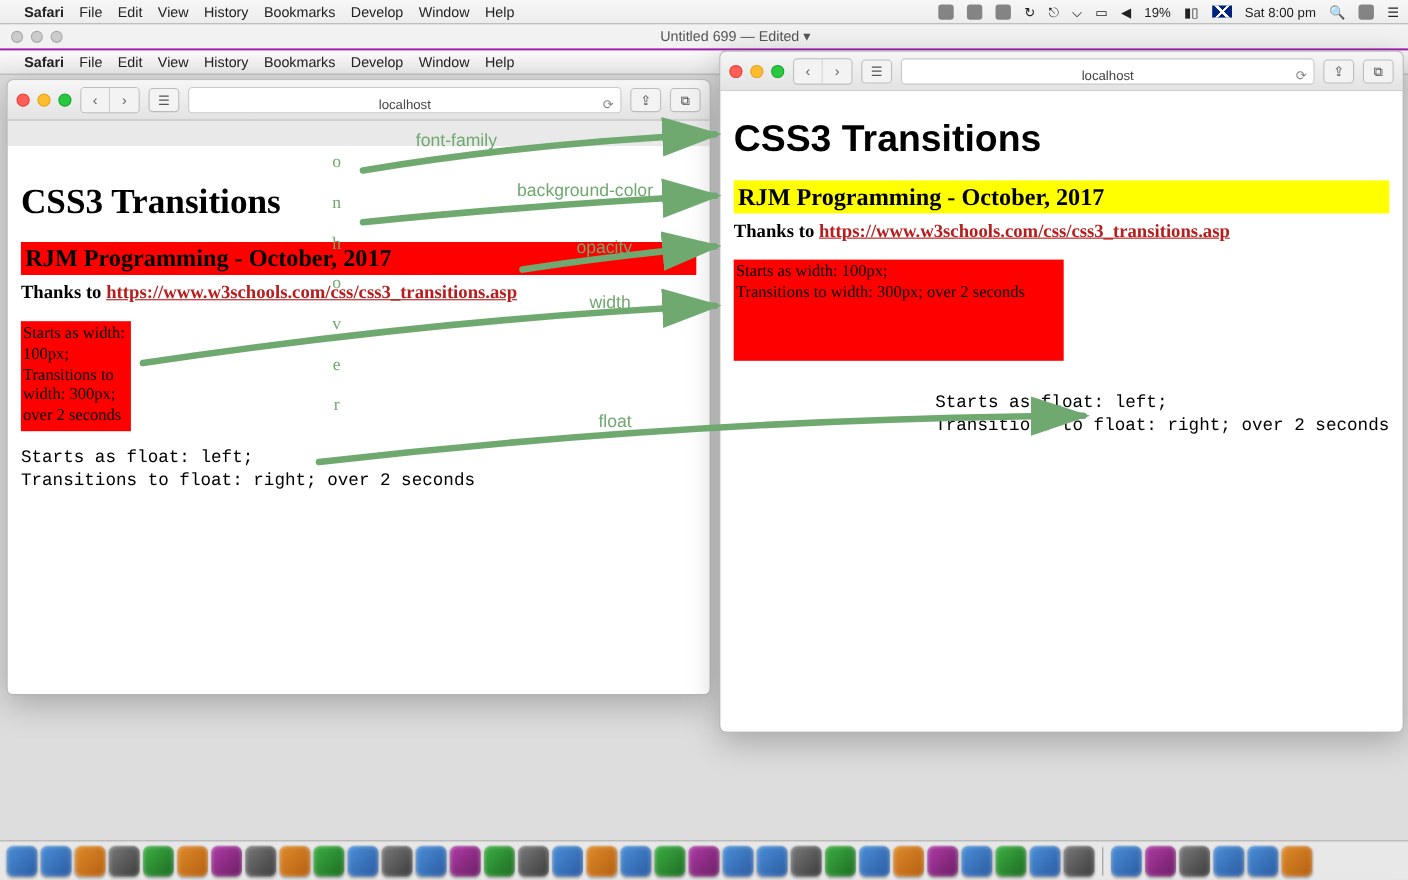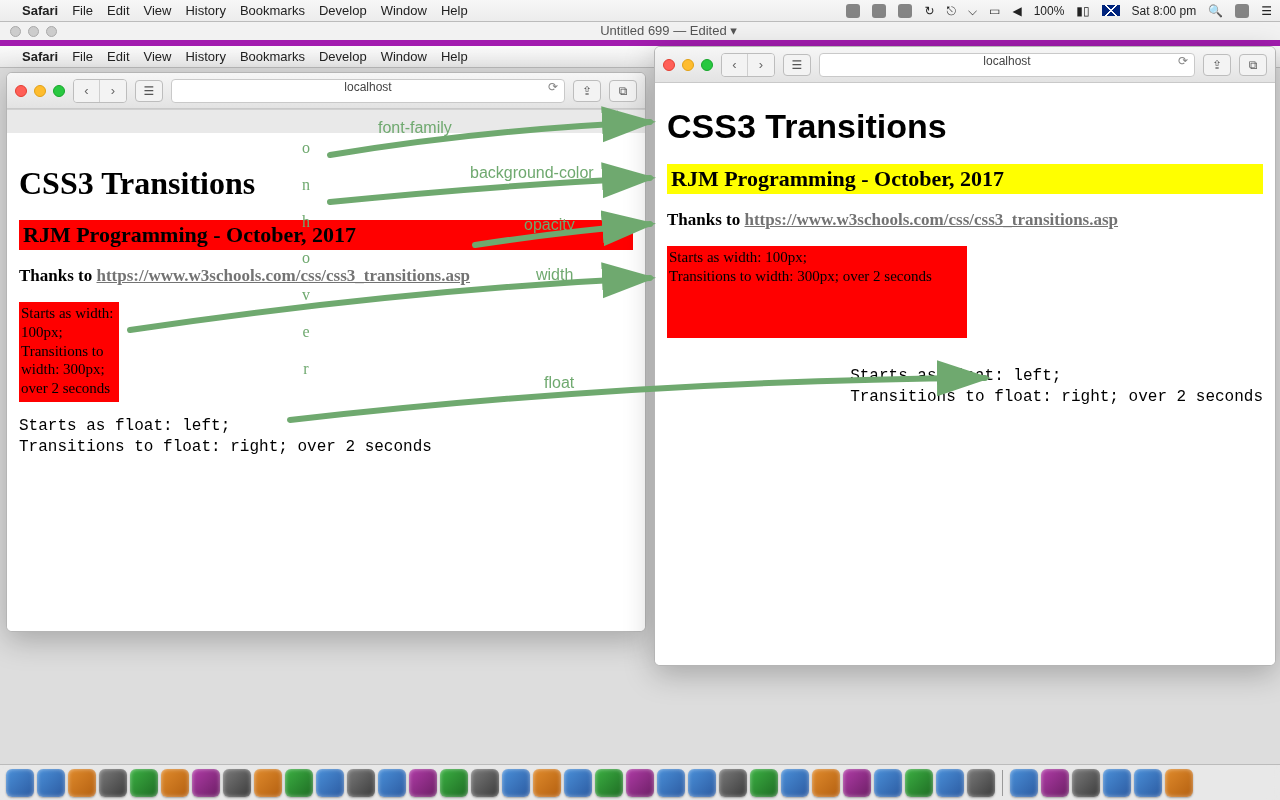--- a/index.html
+++ b/index.html
@@ -7,45 +7,45 @@
   
   .menubar { position: absolute; left:0; top:0; right:0; height:22px; background: linear-gradient(#f7f7f7,#ececec); border-bottom:1px solid #bbb; display:flex; align-items:center; font-size:13px; color:#222; padding:0 8px; z-index:20; }
   .menubar .left { display:flex; align-items:flex-start; gap:14px; }
   .menubar .left .apple { font-size:15px; }
   .menubar .left .bold { font-weight:700; }
   .menubar .right { margin-left:auto; display:flex; align-items:center; gap:12px; font-size:12px; }
   .menubar .right .ico { width:14px; height:14px; background:#555; border-radius:3px; display:inline-block; opacity:.7; }
   .menubar .right .flag { width:18px; height:11px; background: linear-gradient(#00247d,#00247d); position:relative; display:inline-block; }
   .menubar .right .flag::before{content:"";position:absolute;inset:0;background:linear-gradient(45deg,transparent 45%,#fff 45%,#fff 55%,transparent 55%),linear-gradient(-45deg,transparent 45%,#fff 45%,#fff 55%,transparent 55%);}
   
-  .editor-title { position:absolute; left:0; top:22px; right:0; height:24px; background:#f2f2f2; border-bottom:6px solid #a21caf; text-align:center; font-size:13px; color:#555; line-height:24px; z-index:2; display:flex; align-items:center; }
+  .editor-title { position:absolute; left:0; top:22px; right:0; height:24px; background:#f2f2f2; border-bottom:2px solid #a21caf; text-align:center; font-size:13px; color:#555; line-height:24px; z-index:2; display:flex; align-items:center; }
   .editor-title .tl { display:flex; gap:7px; padding-left:10px; }
   .editor-title .dot { width:11px; height:11px; border-radius:50%; background:#ccc; border:1px solid #aaa; }
   .editor-title .ttl { flex:1; text-align:center; }
   
   .menubar2 { top:46px; z-index:3; background: linear-gradient(#fafafa,#eaeaea); }
   
   .safari { position:absolute; background:#fff; border:1px solid #b5b5b5; border-radius:6px; box-shadow:0 8px 30px rgba(0,0,0,.25); overflow:hidden; display:flex; flex-direction:column; }
   .safari .chrome { height:36px; background:linear-gradient(#f6f6f6,#e3e3e3); border-bottom:1px solid #c9c9c9; display:flex; align-items:center; padding:0 8px; gap:8px; }
   .traffic { display:flex; gap:7px; }
   .t-red,.t-yel,.t-grn { width:12px;height:12px;border-radius:50%; }
   .t-red{background:#ff5f57;border:1px solid #e33e32;}
   .t-yel{background:#febc2e;border:1px solid #e1a116;}
   .t-grn{background:#28c840;border:1px solid #17a62b;}
   .navbtns { display:flex; gap:0; border:1px solid #bdbdbd; border-radius:4px; overflow:hidden; }
   .navbtns button { width:26px;height:22px;background:#f3f3f3;border:none;border-right:1px solid #cfcfcf;color:#666;font-size:13px; }
   .navbtns button:last-child{border-right:none;}
   .tbbtn { width:28px;height:22px;border:1px solid #bdbdbd;border-radius:4px;background:#f3f3f3;color:#555;font-size:12px;display:flex;align-items:center;justify-content:center; }
-  .addr { flex:1; height:24px; border:1px solid #c9c9c9; border-radius:4px; background:#fff; display:flex; align-items:flex-start; justify-content:center; font-size:12px; color:#444; position:relative; }
+  .addr { flex:1; height:24px; border:1px solid #c9c9c9; border-radius:4px; background:#fff; display:flex; align-items:flex-end; justify-content:center; font-size:12px; color:#444; position:relative; }
   .addr .reload { position:absolute; right:6px; color:#888; }
   .page { flex:1; background:#fff; padding:14px 12px; font-family: "Times New Roman", serif; color:#000; overflow:hidden; position:relative; }
   .page h1 { font-size:32px; font-weight:700; margin:18px 0 18px 0; }
-  .page h2 { font-size:22px; font-weight:700; padding:2px 4px; margin-bottom:16px; }
+  .page h2 { font-size:22px; font-weight:700; padding:2px 4px; margin-bottom:6px; }
   .page h3 { font-size:17px; font-weight:700; margin-bottom:16px; }
-  .page a { color:#737373; text-decoration:underline; }
+  .page a { color:#b91c1c; text-decoration:underline; }
   .redbox { background:#ff0000; color:#000; font-size:15px; line-height:1.25; padding:2px 2px; }
   .txt { font-size:16px; line-height:1.3;font-family:Liberation Mono, monospace; }
   
   .left-win { left:6px; top:72px; width:640px; height:560px; z-index:5; }
   .left-win h1 { font-family: "Times New Roman", serif; }
   .left-win h2 { background:#ff0000; }
   .left-win .redbox { width:100px; height:100px; }
   
   .right-win { left:654px; top:46px; width:622px; height:620px; z-index:6; }
   .right-win h1 { font-family: Arial, sans-serif; font-size:34px; font-weight:900; margin-top:10px; }
@@ -88,21 +88,21 @@
   </div>
   <div class="right">
     <span class="ico"></span>
     <span class="ico"></span>
     <span class="ico"></span>
     <span>↻</span>
     <span>⎋</span>
     <span>⌵</span>
     <span>▭</span>
     <span>◀</span>
-    <span>100%</span>
+    <span>19%</span>
     <span>▮▯</span>
     <span class="flag"></span>
     <span>Sat 8:00 pm</span>
     <span>🔍</span>
     <span class="ico"></span>
     <span>☰</span>
   </div>
 </div>
 
 <div class="editor-title">

